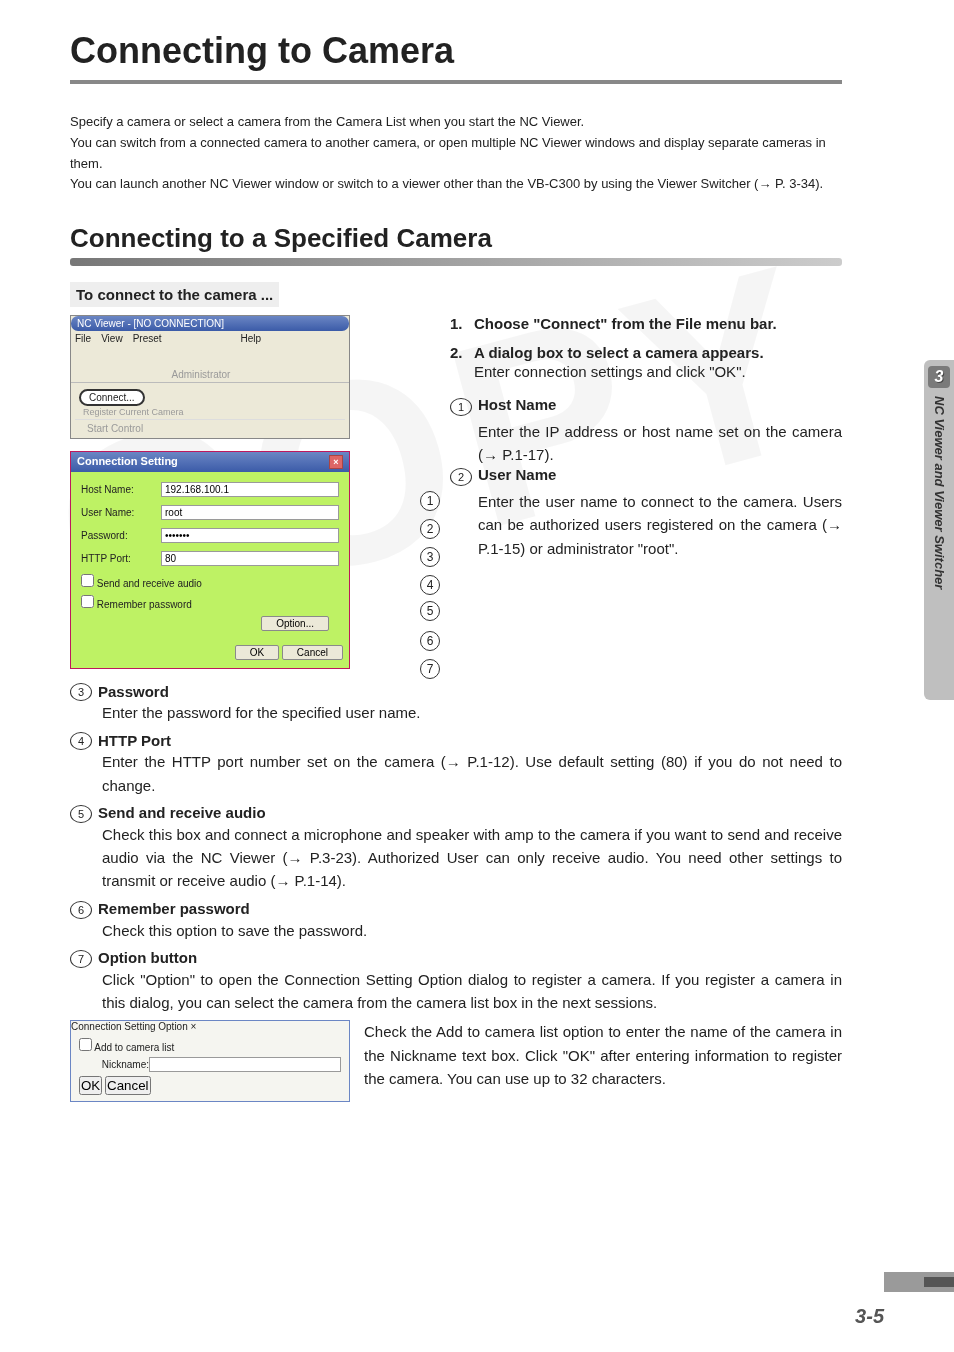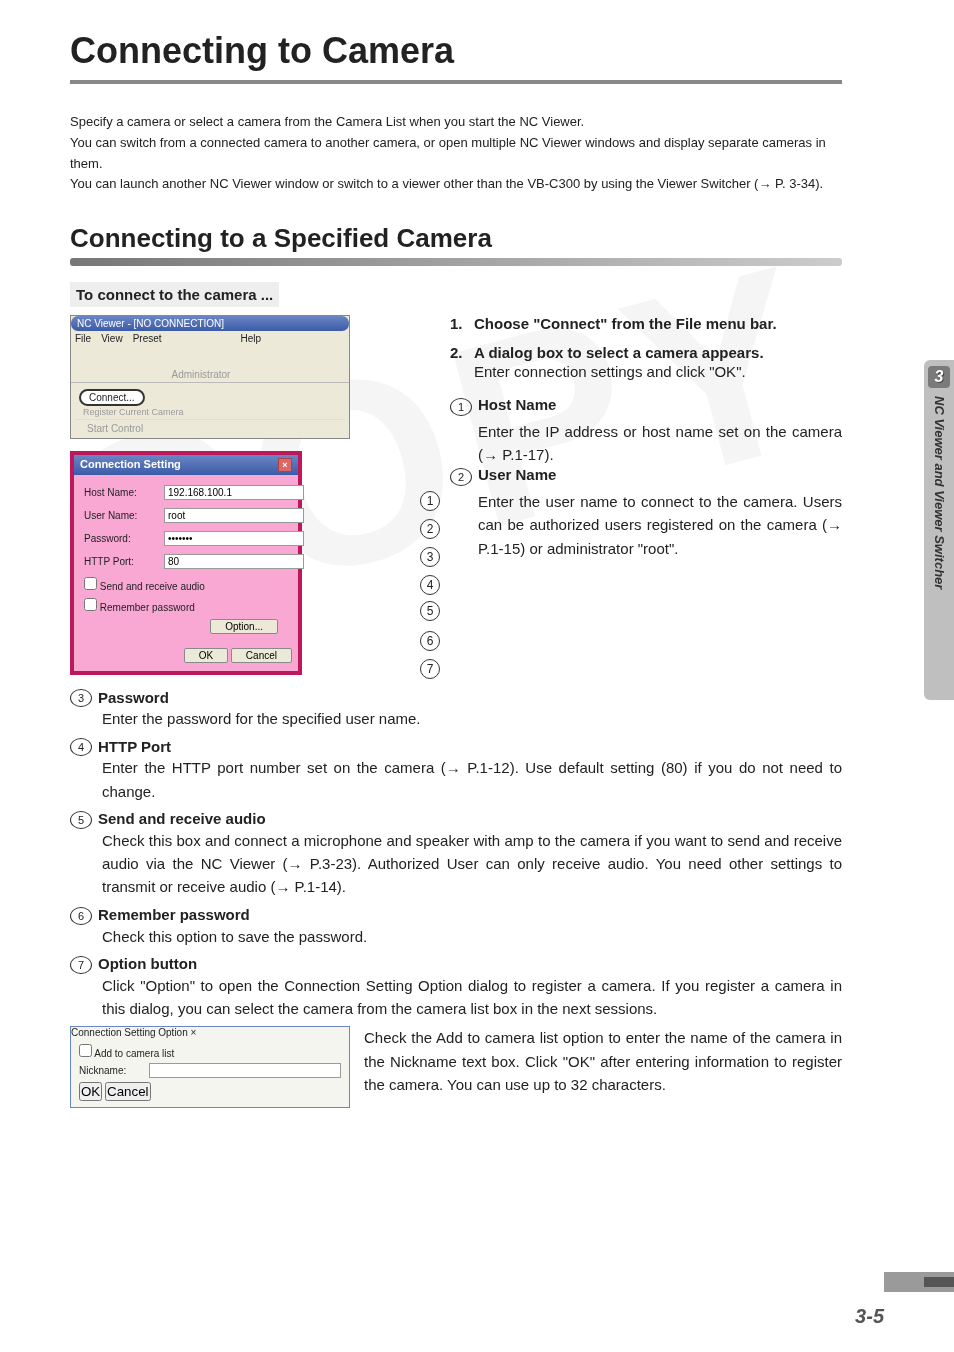--- a/index.html
+++ b/index.html
@@ -99,23 +99,23 @@
     font-size: 10px;
     color: #9a9a9a;
     padding: 3px 0 4px 12px;
     border-top: 1px solid #ddd;
     margin-top: 2px;
   }
 
   
   .dlg-wrap { position: relative; width: 340px; }
   .dlg {
-    border: 4px solid #be185d;
-    background: #f9a8d4;
-    width: 232px;
+    border: 1px solid #be185d;
+    background: #bef264;
+    width: 280px;
     font-size: 10px;
   }
   .dlg .dlg-title {
     background: linear-gradient(#6b86c4, #3b5ba8);
     color: #fff;
     padding: 3px 6px;
     font-weight: bold;
     font-size: 11px;
     display: flex;
     justify-content: space-between;
@@ -209,21 +209,21 @@
     margin-top: 6px;
   }
   .opt-dlg {
     border: 1px solid #6b86c4;
     width: 280px;
     background: #f5f5f0;
     font-size: 10px;
   }
   .opt-dlg .body { padding: 6px 8px; }
   .opt-dlg .row2 { display:flex; align-items:center; margin: 4px 0; }
-  .opt-dlg .row2 label { flex:0 0 70px; font-size:10px; }
+  .opt-dlg .row2 label { flex:0 0 70px; font-size:10px;text-align:right; }
   .opt-dlg .row2 input { flex:1; border:1px solid #9a9a9a; font-size:10px; padding:1px 3px; }
   .option-text { font-size: 15px; line-height: 1.55; text-align: justify; flex:1; }
 
   
   .side-tab {
     position: absolute;
     right: 0;
     top: 360px;
     width: 30px;
     height: 340px;

